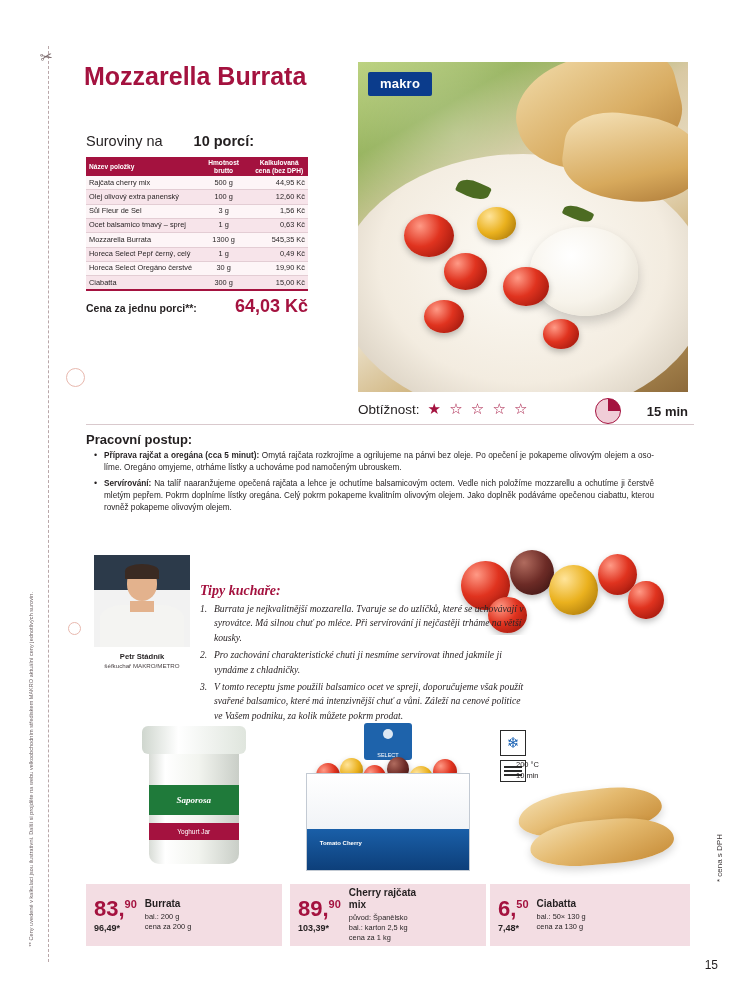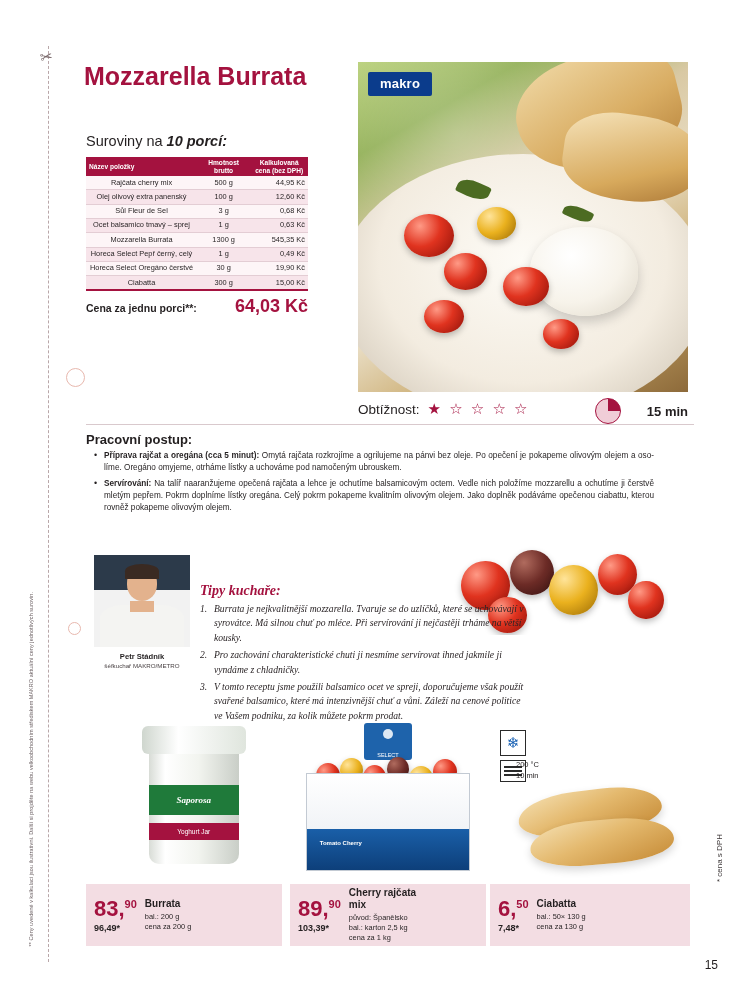--- a/index.html
+++ b/index.html
@@ -39,37 +39,37 @@
   .title {
     position:absolute; left:84px; top:62px; width:260px;
     font-size:25px; line-height:1.18; font-weight:bold; color:#a4123f;
   }
   .title .l2 { display:block; }
 
   .suroviny {
     position:absolute; left:86px; top:133px;
     font-size:14.5px; color:#231f20;
   }
-  .suroviny b { font-style:italic; font-weight:bold; }
+  .suroviny b { font-weight:bold;margin-left:27px; }
 
   
   .tbl {
     position:absolute; left:86px; top:157px; width:222px;
     border-collapse:collapse; font-size:7.4px;
   }
   .tbl th {
     background:#a4123f; color:#fff; font-size:6.6px; font-weight:bold;
     padding:2px 3px; text-align:center; line-height:1.15; vertical-align:middle;
   }
   .tbl th.first { text-align:left; width:50%; }
   .tbl td {
     padding:2.4px 3px; border-bottom:1px solid #e3cdd4; background:#fdf5f7;
     line-height:1.15;
   }
-  .tbl td.name { text-align:center; }
+  .tbl td.name { text-align:left; }
   .tbl td.amt { text-align:center; width:24%; }
   .tbl td.price { text-align:right; width:26%; }
   .tbl tr.alt td { background:#f7e4ea; }
 
   .price-row {
     position:absolute; left:86px; top:289px; width:222px;
     display:flex; justify-content:space-between; align-items:baseline;
     border-top:2px solid #a4123f; padding-top:5px;
   }
   .price-row .lbl { font-size:10.5px; font-weight:bold; }
@@ -289,21 +289,21 @@
           <td class="price">44,95 Kč</td>
         </tr>
         <tr class="alt">
           <td class="name">Olej olivový extra panenský</td>
           <td class="amt">100 g</td>
           <td class="price">12,60 Kč</td>
         </tr>
         <tr>
           <td class="name">Sůl Fleur de Sel</td>
           <td class="amt">3 g</td>
-          <td class="price">0,68 Kč</td>
+          <td class="price">1,56 Kč</td>
         </tr>
         <tr class="alt">
           <td class="name">Ocet balsamico tmavý – sprej</td>
           <td class="amt">1 g</td>
           <td class="price">0,63 Kč</td>
         </tr>
         <tr>
           <td class="name">Mozzarella Burrata</td>
           <td class="amt">1300 g</td>
           <td class="price">545,35 Kč</td>

